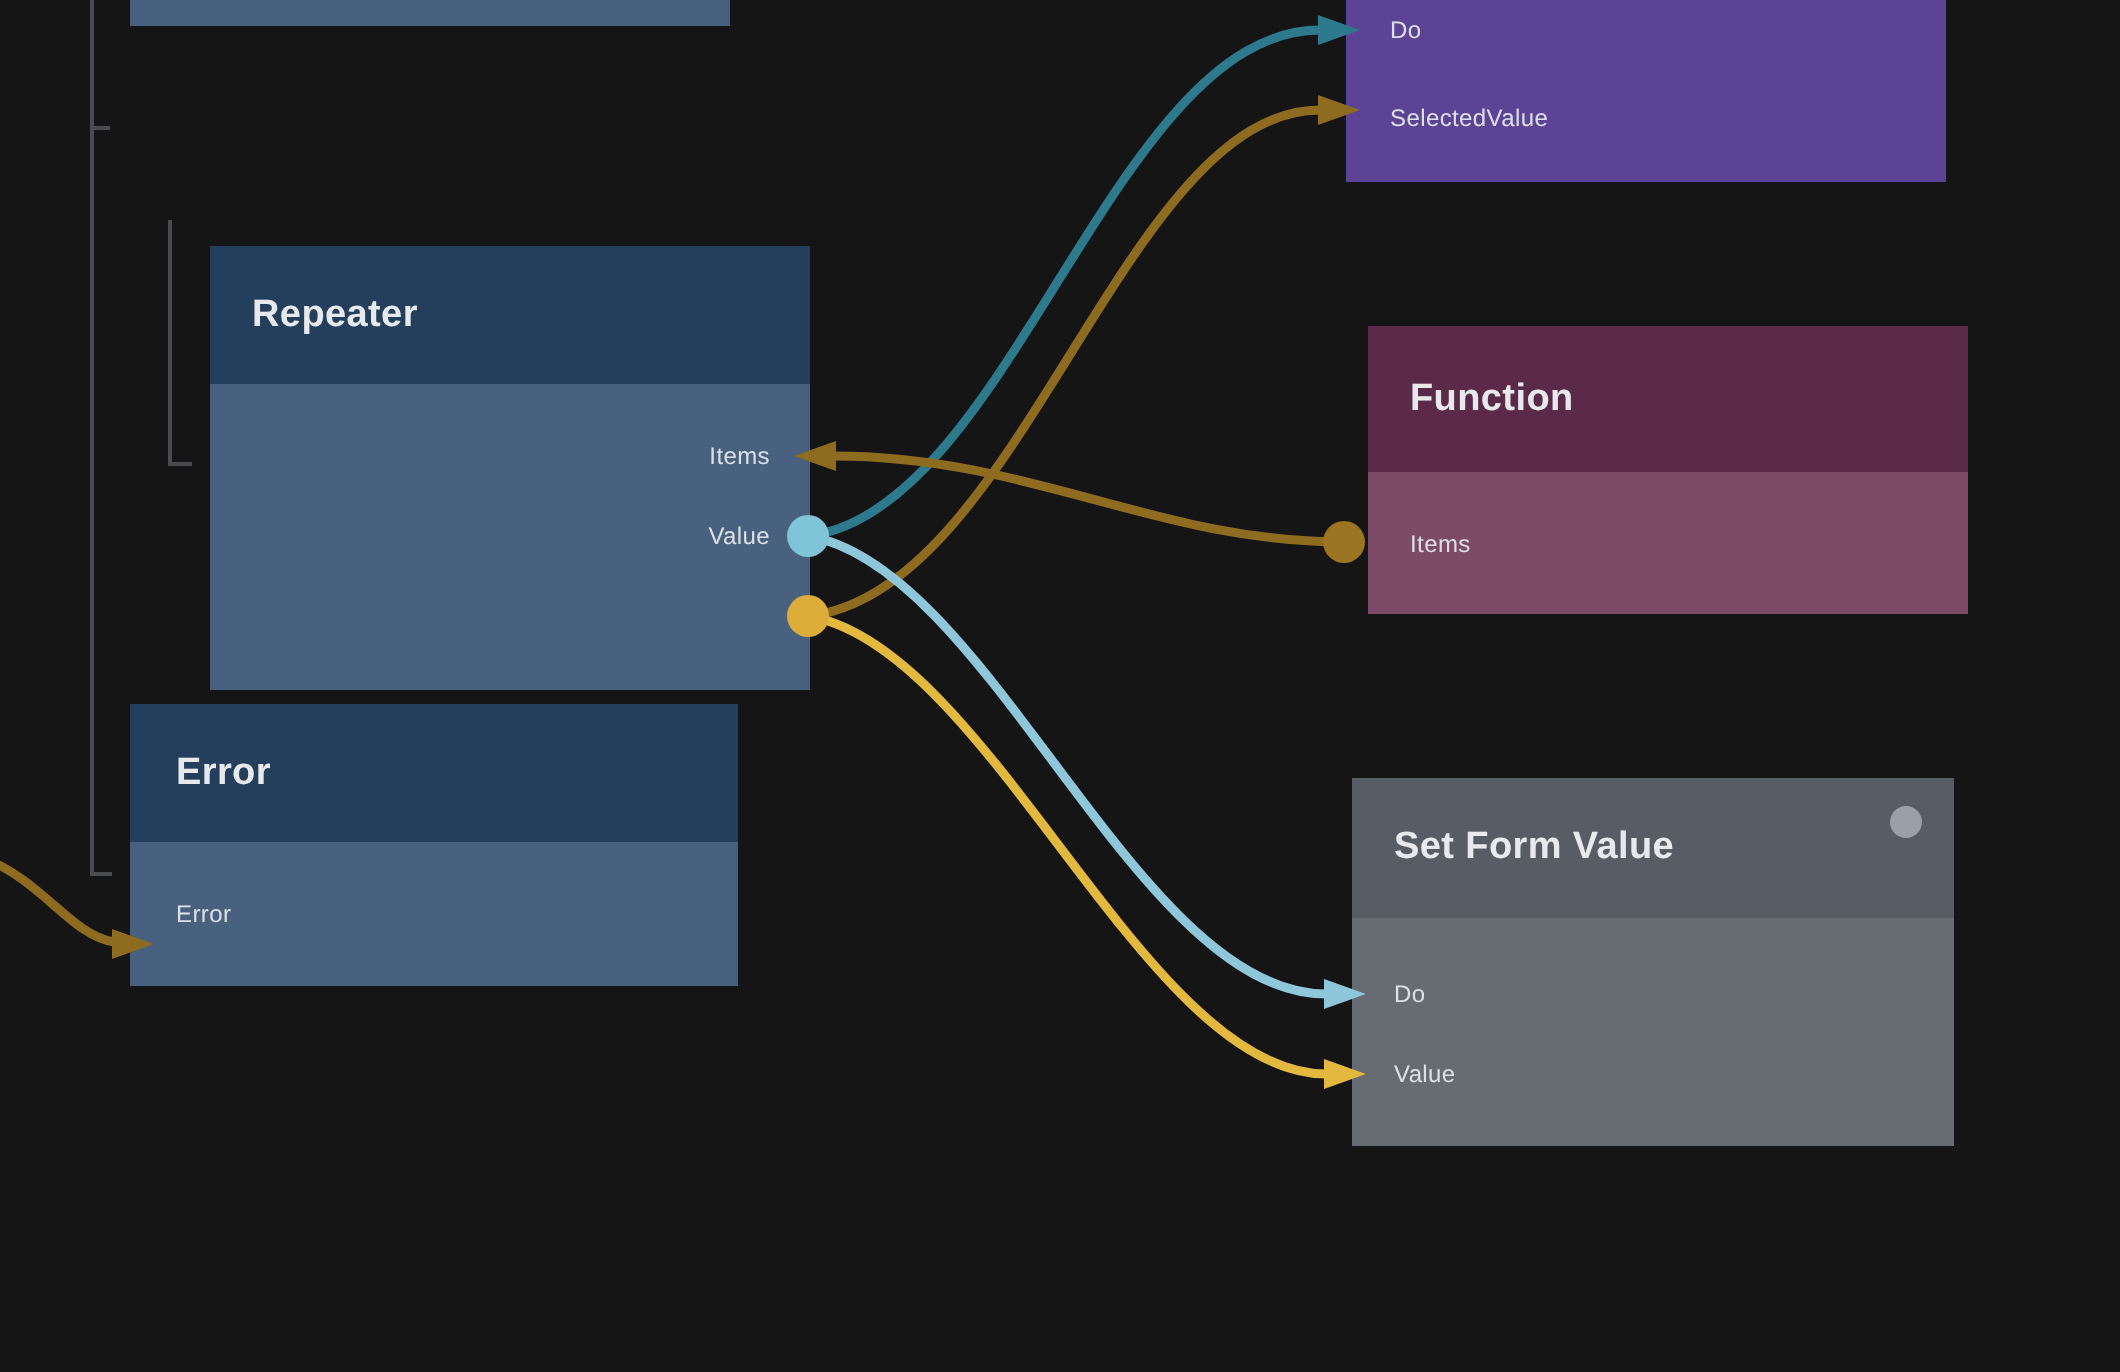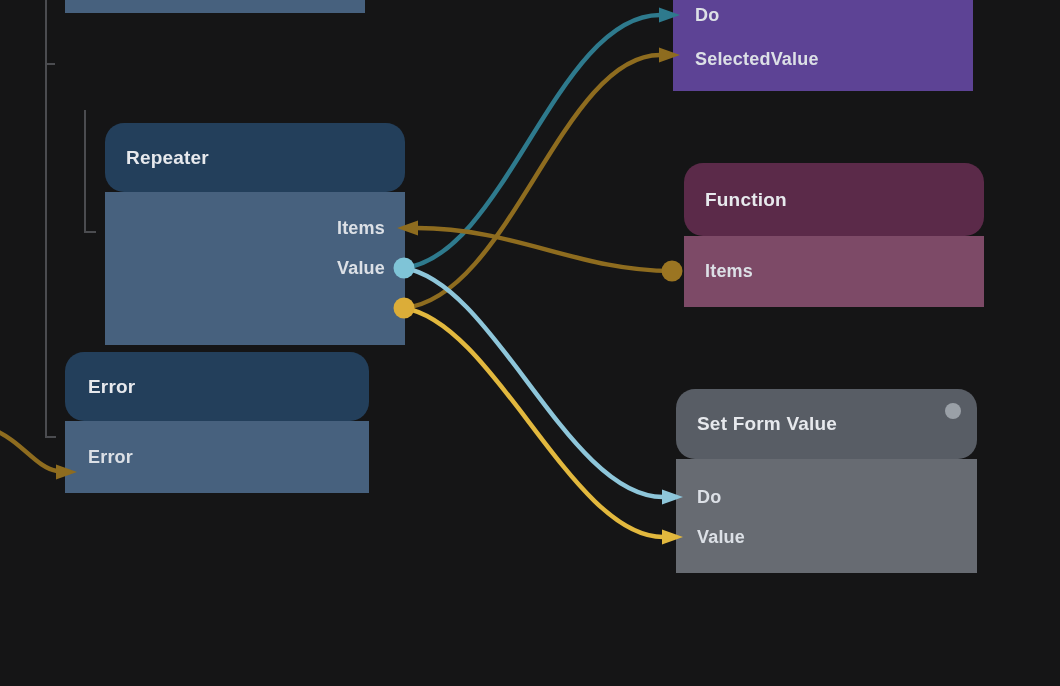--- a/index.html
+++ b/index.html
@@ -10,33 +10,32 @@
   #canvas {
     position: relative;
     width: 1060px; height: 686px;
     background: var(--canvas-bg, #151516);
     overflow: hidden;
   }
   .node { position: absolute; }
   .node-header {
     position: relative;
     width: 100%;
-    border-radius: 19px;
   }
   .node-title {
     display: block;
     color: var(--title-text, #e7e9ed);
     font-size: 19px;
     font-weight: 600;
     letter-spacing: 0.2px;
   }
   .port-label {
     color: var(--port-text, #dce0e6);
-    font-size: 18px;
-    font-weight: 700;
+    font-size: 12px;
+    font-weight: 400;
     letter-spacing: 0.2px;
   }
   
   .blue-header { background: var(--blue-header, #233f5b); }
   .blue-body   { background: var(--blue-body, #47617e); }
   
   #node-clipped-top {
     left: 65px; top: 0; width: 300px; height: 13px;
     background: var(--blue-body, #47617e);
   }

